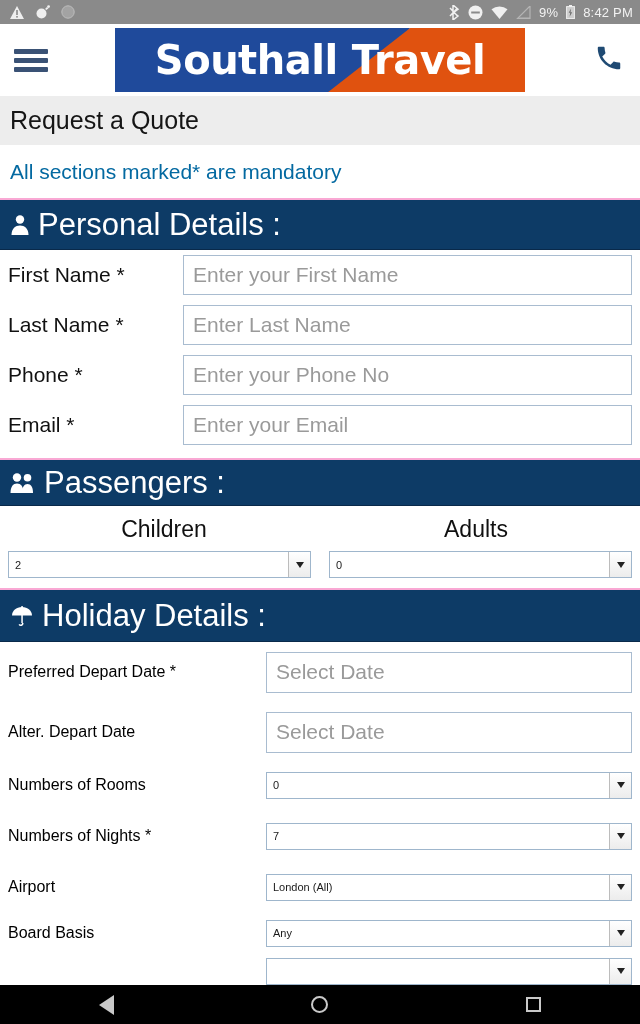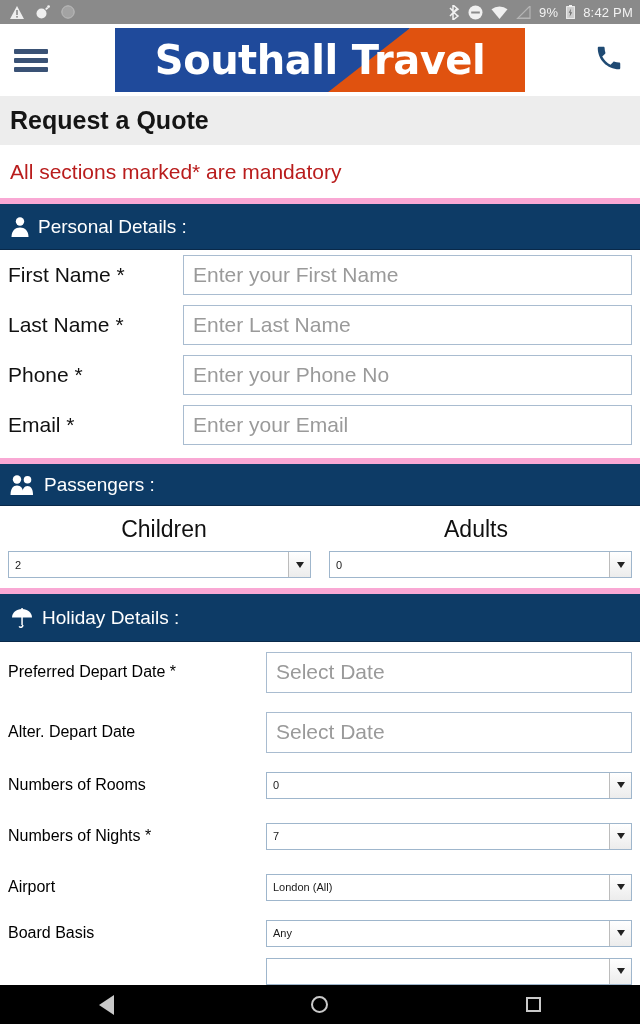--- a/index.html
+++ b/index.html
@@ -68,34 +68,34 @@
   .phone-btn {
     width:62px; height:72px; display:flex; align-items:center; justify-content:center;
     flex:0 0 62px; cursor:pointer;
   }
 
   
   .title-strip {
     background:#ededed; height:49px; flex:0 0 49px;
     display:flex; align-items:center; padding-left:10px;
   }
-  .title-strip .t { font-size:25px; color:#151515; font-weight:700; }
+  .title-strip .t { font-size:25px; color:#151515; font-weight:400; }
 
   .mandatory {
     background:#ffffff; height:53px; flex:0 0 53px;
     display:flex; align-items:center; padding-left:10px;
   }
-  .mandatory .t { font-size:21px; color:#b91c1c; }
+  .mandatory .t { font-size:21px; color:#0369a1; }
 
   
   .sec-header {
     background:#0d3b66; color:#ffffff;
     display:flex; align-items:center; padding-left:10px;
-    font-size:19px; font-weight:400;
-    border-top:6px solid #f9a8d4; border-bottom:1px solid #09294a;
+    font-size:31px; font-weight:400;
+    border-top:2px solid #f9a8d4; border-bottom:1px solid #09294a;
   }
   .sec-header .sico { margin-right:8px; display:flex; align-items:center; }
 
   
   .form-area { background:#ffffff; padding:0 8px; }
   .row {
     display:flex; align-items:center;
     min-height:50px;
   }
   .row .lbl {

